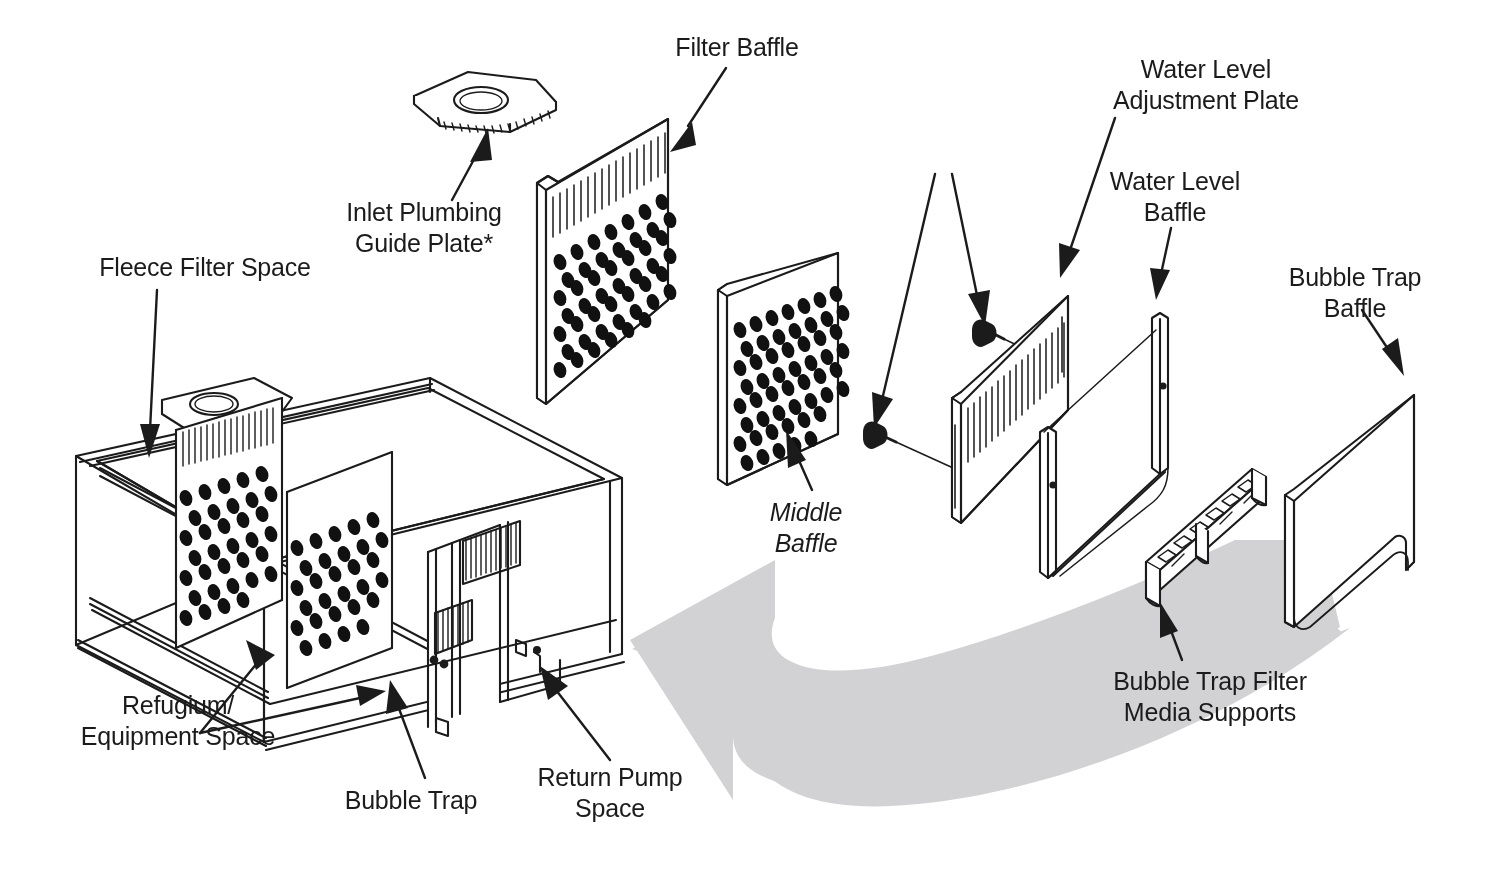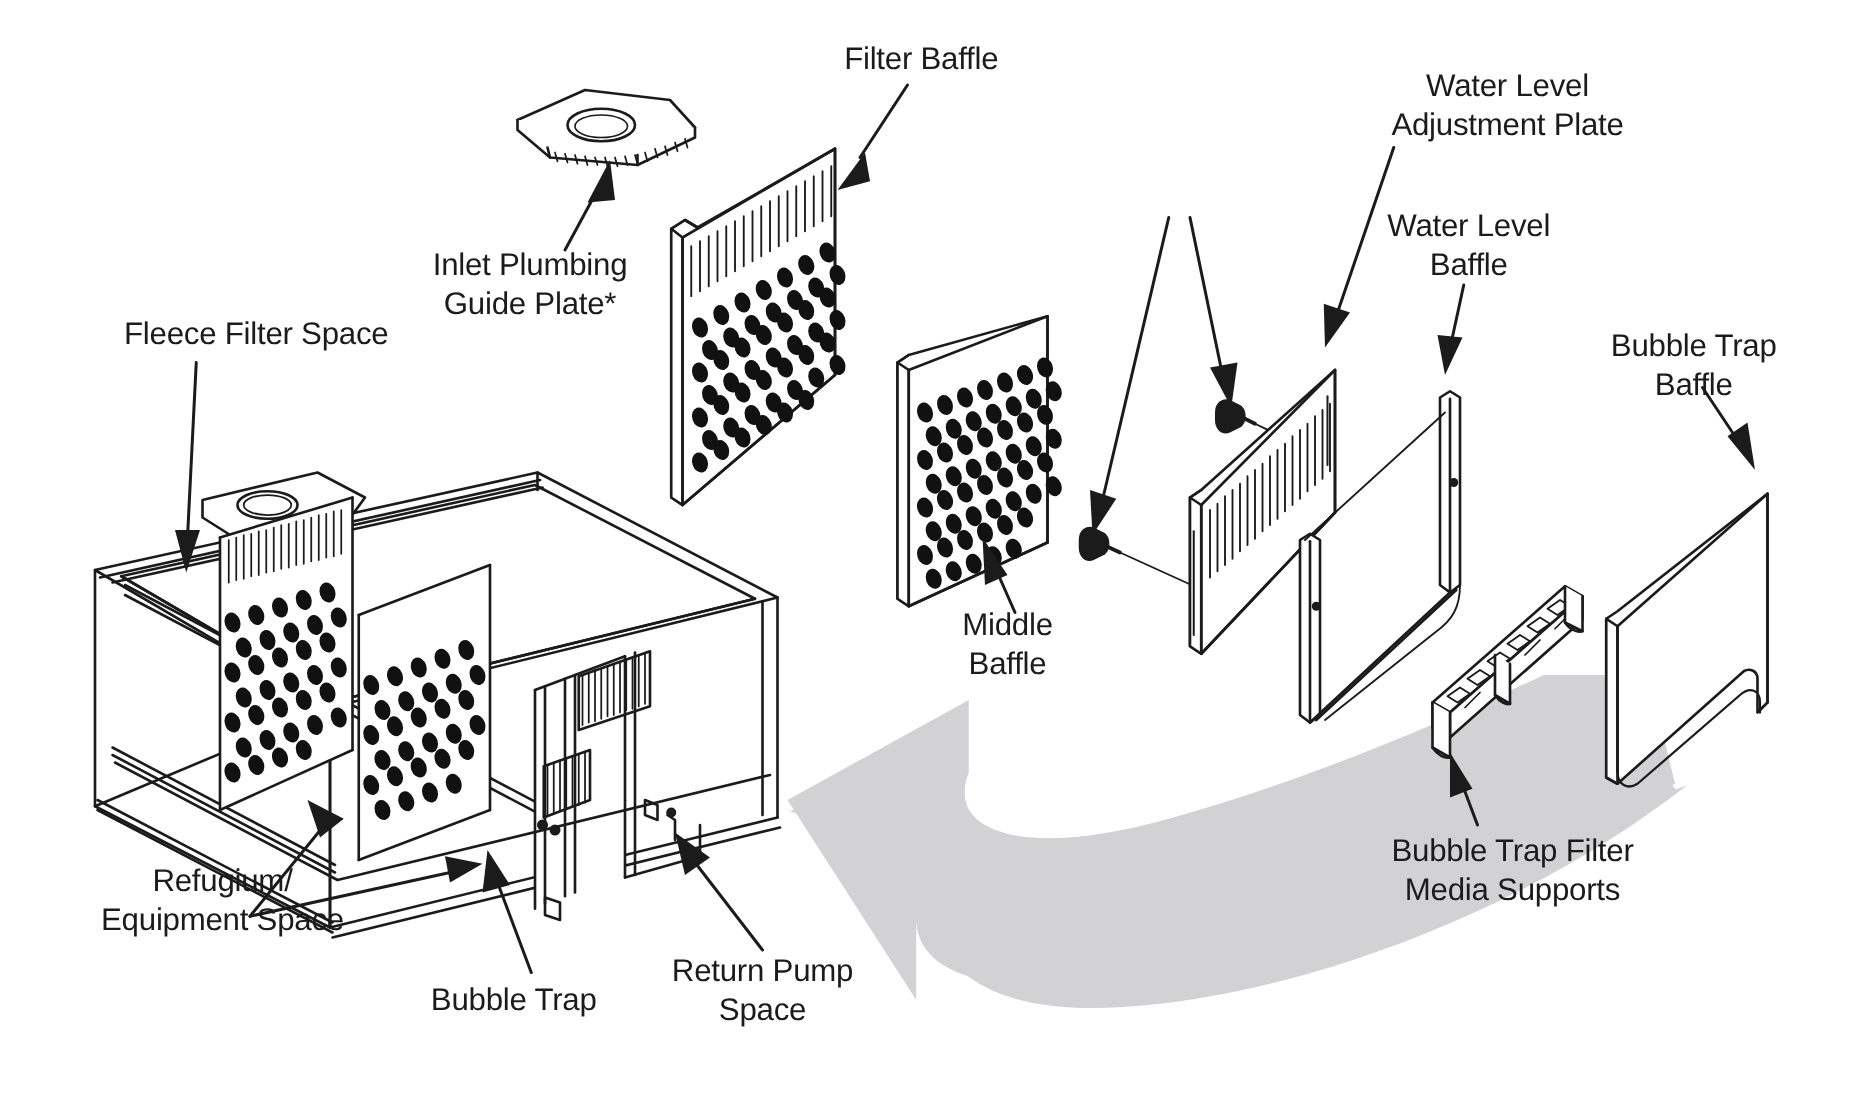--- a/index.html
+++ b/index.html
@@ -668,21 +668,21 @@
 
   <div class="lbl c" style="left:1206px; top:54px;">Water Level
 Adjustment Plate</div>
 
   <div class="lbl c" style="left:1175px; top:166px;">Water Level
 Baffle</div>
 
   <div class="lbl c" style="left:1355px; top:262px;">Bubble Trap
 Baffle</div>
 
-  <div class="lbl c" style="left:806px; top:485px;">Middle
+  <div class="lbl c" style="left:806px; top:497px;font-style:italic;">Middle
 Baffle</div>
 
   <div class="lbl c" style="left:178px; top:690px;">Refugium/
 Equipment Space</div>
 
   <div class="lbl c" style="left:1210px; top:666px;">Bubble Trap Filter
 Media Supports</div>
 
   <div class="lbl c" style="left:411px; top:785px;">Bubble Trap</div>
 

